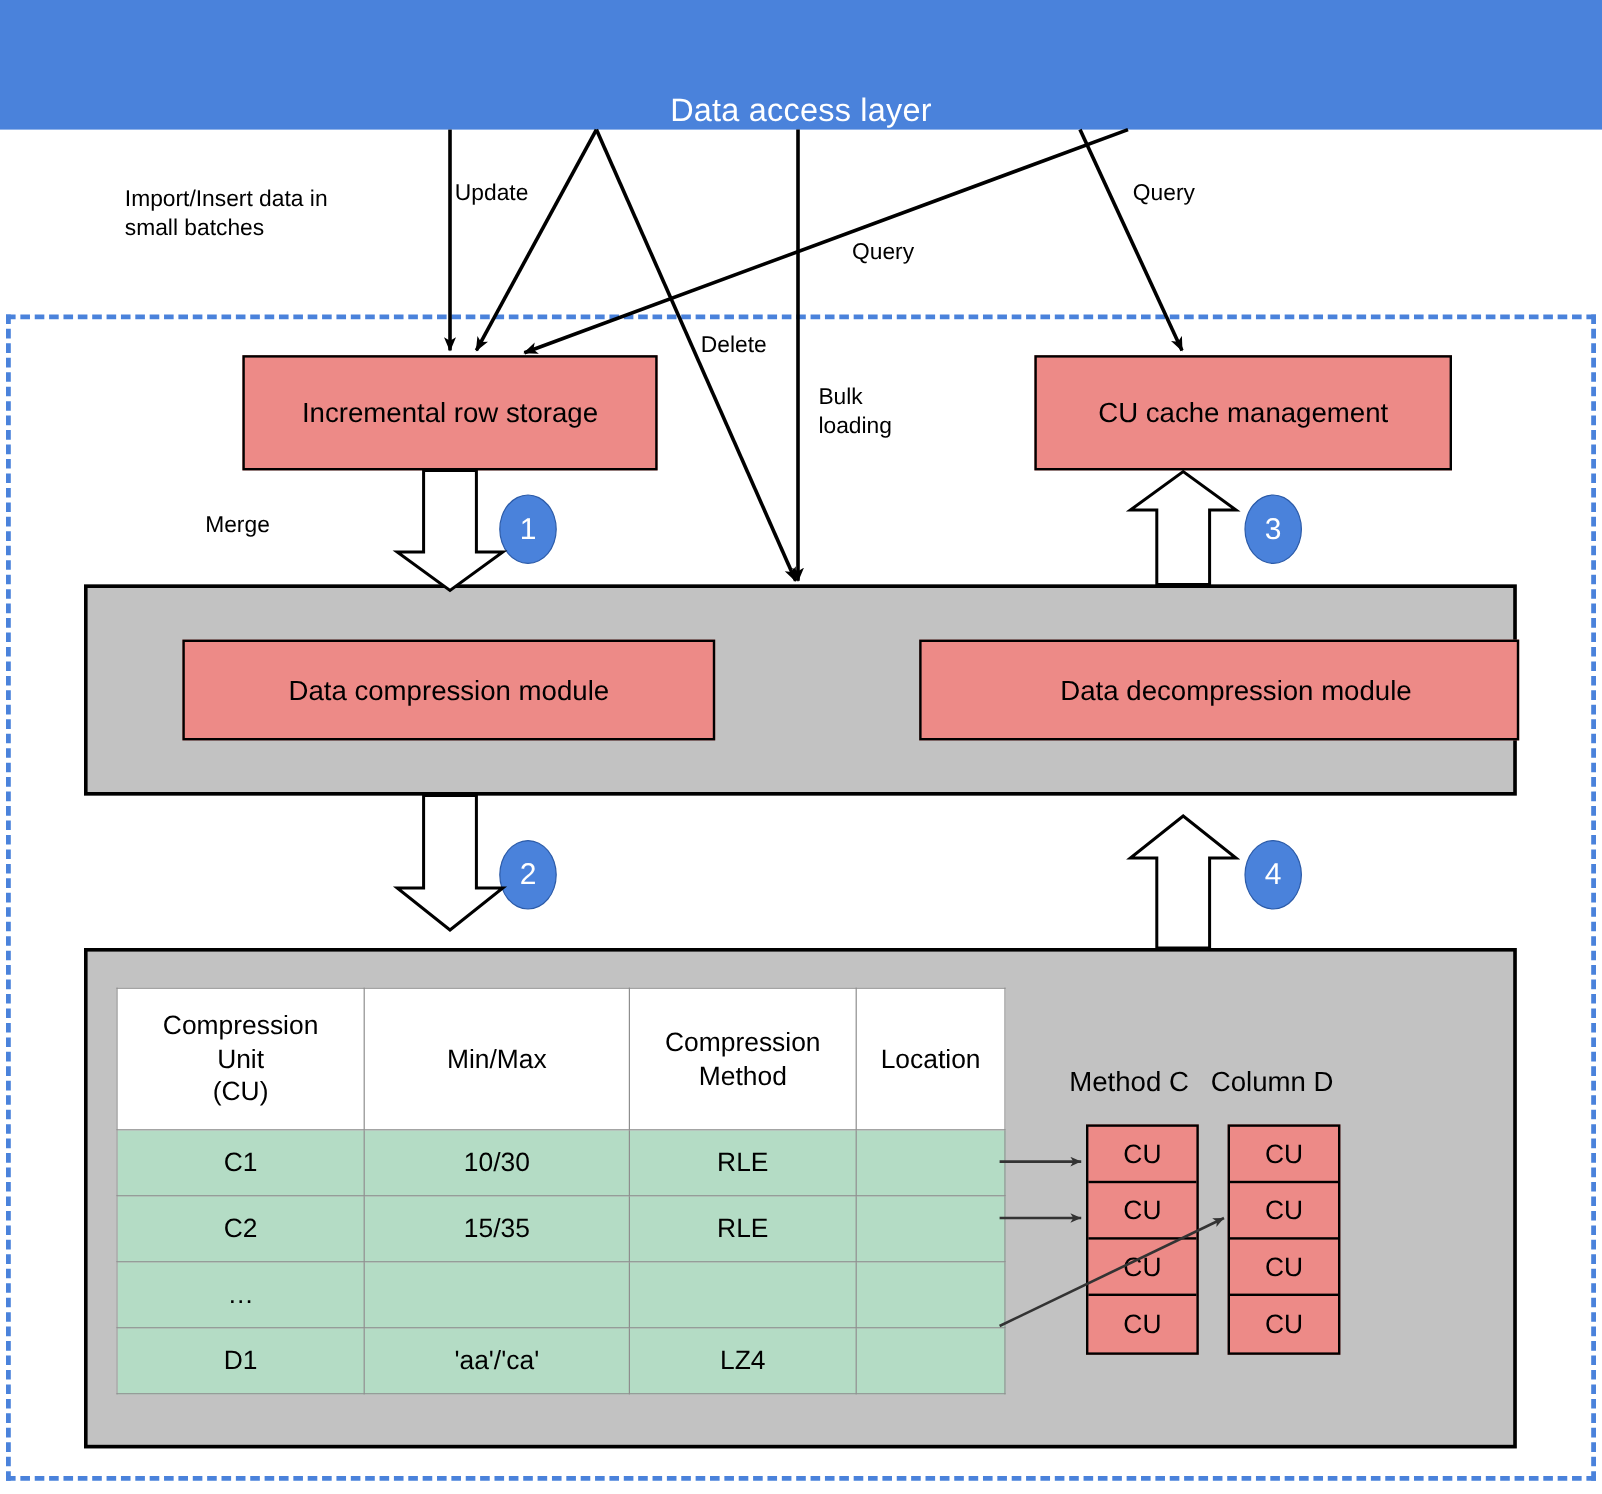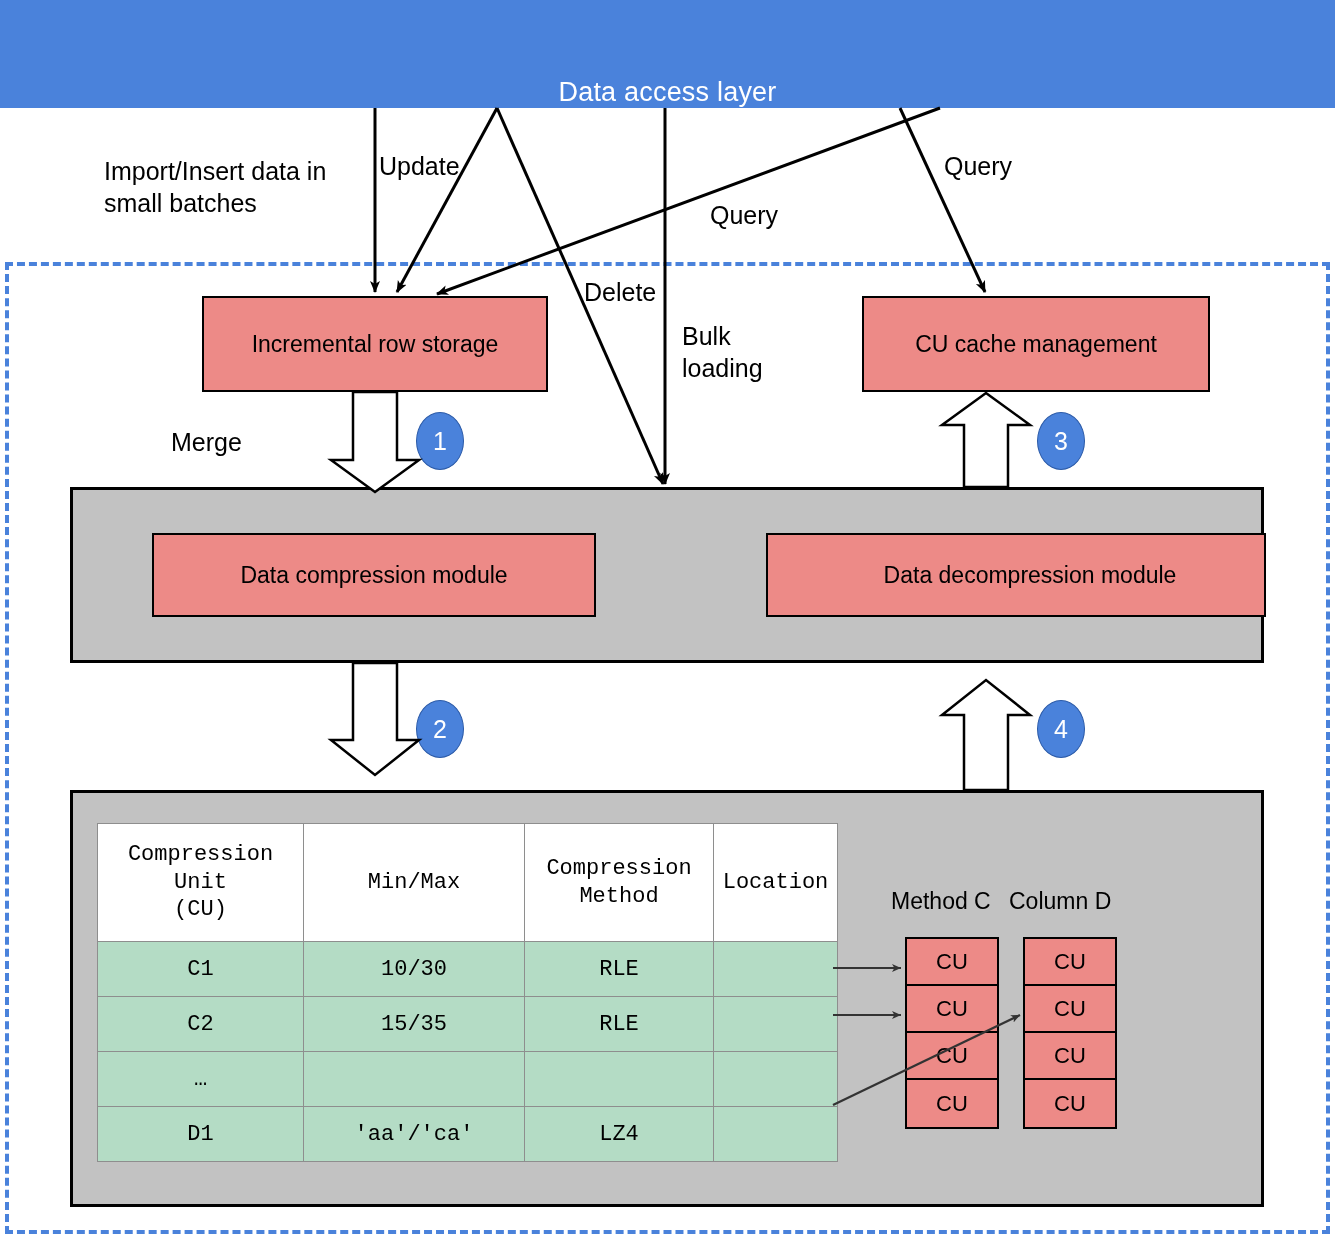--- a/index.html
+++ b/index.html
@@ -30,33 +30,33 @@
   #cu-cache-management{left:814px;top:296px;width:348px;height:96px;margin-left:48px;}
   #data-compression-module{left:152px;top:533px;width:444px;height:84px;}
   #data-decompression-module{left:766px;top:533px;width:500px;height:84px;padding-left:28px;}
 
   
   .graybox{position:absolute;background:#C2C2C2;border:3px solid #000;box-sizing:border-box;}
   #compression-layer-panel{left:70px;top:487px;width:1194px;height:176px;}
   #storage-layer-panel{left:70px;top:790px;width:1194px;height:417px;}
 
   
-  .lbl{position:absolute;font-size:25px;color:#000;line-height:1.28;white-space:pre;}
+  .lbl{position:absolute;font-size:19px;color:#000;line-height:1.28;white-space:pre;}
 
   
   .badge{
     position:absolute;width:46px;height:56px;border-radius:50%;
     background:#4A82DB;border:1.5px solid #2c5ba8;color:#fff;
     display:flex;align-items:center;justify-content:center;font-size:25px;
   }
 
   
   #cu-table{
     position:absolute;left:97px;top:823px;width:736px;
-    border-collapse:collapse;background:#fff;table-layout:fixed;font-family:Liberation Mono, monospace;
+    border-collapse:collapse;background:#fff;table-layout:fixed;
   }
   #cu-table th,#cu-table td{
     border:1px solid #8e8e8e;text-align:center;font-weight:normal;
     font-size:22px;color:#000;padding:0;
   }
   #cu-table th{background:#ffffff;height:117px;line-height:1.25;}
   #cu-table td{background:#B4DCC5;height:54px;}
   .col-cu{width:205px;}.col-mm{width:220px;}.col-meth{width:188px;}.col-loc{width:123px;}
 
   

